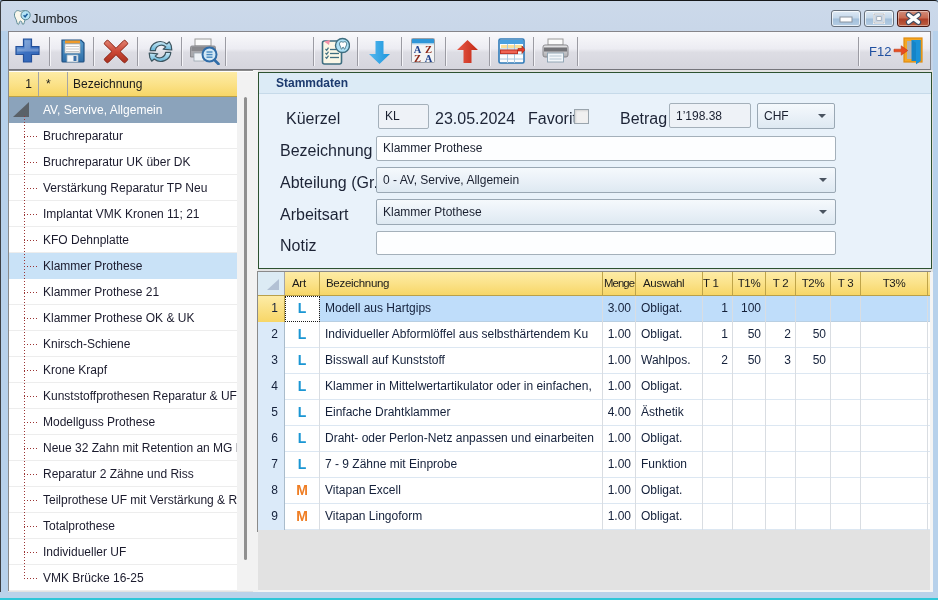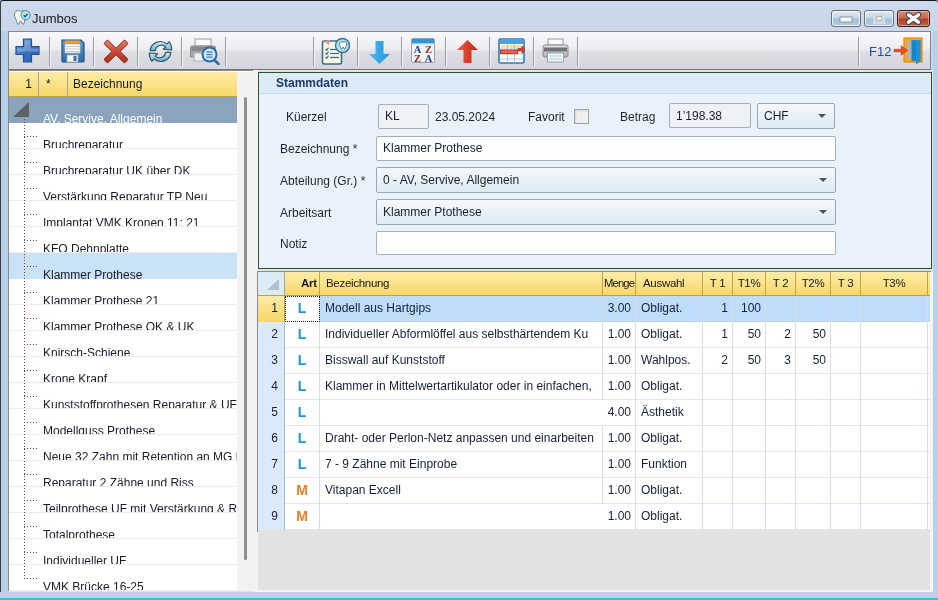--- a/index.html
+++ b/index.html
@@ -12,30 +12,30 @@
   #btnmax{left:864px;width:30px;background:linear-gradient(to bottom,#dfeaf5 0%,#c3d7ea 48%,#a2bfda 52%,#b5cde4 100%);border:1px solid #67717d;box-shadow:inset 0 0 0 1px rgba(255,255,255,.7);}
   #btncls{left:897px;width:33px;background:linear-gradient(to bottom,#d08d7c 0%,#c96a51 45%,#ad4029 55%,#bc5f41 100%);border:1px solid #471510;box-shadow:inset 0 0 0 1px rgba(255,255,255,.4);}
   #toolbar{left:8px;top:31px;width:923px;height:39px;background:linear-gradient(to bottom,#f9f9fc 0%,#ececf2 45%,#dddde4 55%,#d5d5dd 100%);border:1px solid #85858b;border-bottom:1px solid #75757b;box-sizing:border-box;}
   .sep{position:absolute;top:37px;width:1px;height:29px;background:#9b9ba3;box-shadow:1px 0 0 #f4f4f8;}
   #client{left:8px;top:70px;width:925px;height:522px;background:#e2e2e2;}
   #gap1{left:253px;top:70px;width:5px;height:522px;background:#f2f2f2;}
   #tree{left:8px;top:70px;width:245px;height:521px;background:#fff;border-top:1px solid #8a8a8a;border-left:1px solid #8a8a8a;box-sizing:border-box;}
   #treehead{left:9px;top:72px;width:228px;height:25px;background:linear-gradient(to bottom,#fdeca6 0%,#fbe289 50%,#f7d667 100%);border-bottom:1px solid #b9a04a;box-sizing:border-box;font-size:12px;color:#1a1a1a;}
   .thcell{position:absolute;top:0;height:24px;line-height:24px;border-right:1px solid #a5a5a5;box-sizing:border-box;}
   .trow{position:absolute;left:9px;width:228px;height:26px;line-height:26px;font-size:12px;color:#1b1b2d;white-space:nowrap;overflow:hidden;}
-  .trow .lbl{position:absolute;left:34px;top:0;margin-top:9px;}
+  .trow .lbl{position:absolute;left:34px;top:0;}
   .tsep{position:absolute;left:9px;width:228px;height:1px;background:#ededed;}
   .hdot{position:absolute;left:24px;width:13px;height:1px;background-image:repeating-linear-gradient(to right,#9b3434 0 1px,transparent 1px 3px);}
   #vdot{left:24px;top:116px;width:1px;height:463px;background-image:repeating-linear-gradient(to bottom,#9b3434 0 1px,transparent 1px 3px);}
   #scrolltrack{left:237px;top:72px;width:16px;height:519px;background:#f2f2f2;}
   #scrollthumb{left:244px;top:97px;width:3px;height:463px;background:#909090;border-radius:2px;}
   #stamm{left:258px;top:72px;width:674px;height:197px;background:#e9f2fa;border:1px solid #2d5230;box-sizing:border-box;}
   #stammhead{left:259px;top:73px;width:672px;height:21px;background:#dcebf6;border-bottom:1px solid #c6dae9;box-sizing:border-box;}
   #stammtitle{left:17px;top:3px;font-size:12px;font-weight:bold;color:#1c3a6e;position:absolute;}
-  .flabel{position:absolute;font-size:12px;color:#1c2335;white-space:nowrap;}
+  .flabel{position:absolute;font-size:16px;color:#1c2335;white-space:nowrap;}
   .tfield{position:absolute;background:#fdfeff;border:1px solid #a4b0ba;border-radius:2px;box-sizing:border-box;font-size:12px;color:#1a2030;padding-left:6px;}
   .gfield{position:absolute;background:#eef2f7;border:1px solid #a4b0ba;border-radius:2px;box-sizing:border-box;font-size:12px;color:#1a2030;padding-left:6px;}
   .drop{position:absolute;background:linear-gradient(to bottom,#f5f9fc 0%,#eaf1f8 50%,#dee9f2 100%);border:1px solid #9aa8b4;border-radius:2px;box-sizing:border-box;font-size:12px;color:#1a2030;padding-left:6px;white-space:nowrap;}
   .darrow{position:absolute;right:8px;top:50%;margin-top:-2px;width:0;height:0;border-left:4px solid transparent;border-right:4px solid transparent;border-top:4px solid #4a5460;}
   #gridtop{left:258px;top:271px;width:673px;height:1px;background:#8a8a8a;}
   #gridleft{left:257px;top:271px;width:1px;height:261px;background:#8a8a8a;}
   #gridright{left:930px;top:272px;width:3px;height:320px;background:#f4f4f4;}
   #gridbot{left:258px;top:590px;width:675px;height:2px;background:#f4f4f4;}
   #ghead{left:258px;top:272px;width:672px;height:24px;background:linear-gradient(to bottom,#fdeca6 0%,#fbe289 50%,#f7d667 100%);border-bottom:1px solid #b9a04a;box-sizing:border-box;}
   .ghc{position:absolute;top:0;height:23px;line-height:23px;font-size:11.5px;letter-spacing:-0.3px;color:#1a1a1a;border-right:1px solid #bfa449;box-sizing:border-box;white-space:nowrap;overflow:hidden;}
@@ -371,25 +371,25 @@
 <div class="tfield" style="left:376px;top:231px;width:460px;height:24px;"></div>
   </div>
 <div id="gridtop" class="abs"></div>
 <div id="gridleft" class="abs"></div>
 <div id="ghead" class="abs">
     <div class="ghc" style="left:0;width:27px;background:#dcebf4;border-right:1px solid #a5a5a5;">
       <svg style="position:absolute;left:9px;top:7px;" width="14" height="12">
         <polygon points="12,0 12,11 0,11" fill="#b2c1d4"></polygon>
       </svg>
     </div>
-<div class="ghc" style="left:27px;width:35px;padding-left:16px;font-weight:bold;">Art</div>
+<div class="ghc" style="left:27px;width:35px;padding-left:7px;">Art</div>
 <div class="ghc" style="left:62px;width:283px;padding-left:6px;">Bezeichnung</div>
 <div class="ghc" style="left:345px;width:33px;padding-left:1px;letter-spacing:-0.9px;font-size:11.3px;">Menge</div>
 <div class="ghc" style="left:378px;width:67px;padding-left:7px;">Auswahl</div>
-<div class="ghc" style="left:445px;width:30px;text-align:center;">T 1</div>
+<div class="ghc" style="left:445px;width:30px;">T 1</div>
 <div class="ghc" style="left:475px;width:33px;text-align:center;">T1%</div>
 <div class="ghc" style="left:508px;width:30px;text-align:center;">T 2</div>
 <div class="ghc" style="left:538px;width:35px;text-align:center;">T2%</div>
 <div class="ghc" style="left:573px;width:30px;text-align:center;">T 3</div>
 <div class="ghc" style="left:603px;width:67px;text-align:center;">T3%</div>
   </div>
 <div id="grows" class="abs">
     <div class="grow" style="top:296px;background:#bfddfa;border-bottom:1px solid #b9cfe2;">
       <div class="gc num" style="left:0;width:27px;background:linear-gradient(to bottom,#fdeca6,#f7d667);border-right:1px solid #b9a04a;">1</div>
       <div class="gc art L" style="left:27px;width:35px;background:#ffffff;outline:1px dotted #1a1a1a;outline-offset:-1px;">L</div>
@@ -438,20 +438,21 @@
       <div class="gc rt" style="left:445px;width:30px;"></div>
       <div class="gc rt" style="left:475px;width:33px;"></div>
       <div class="gc rt" style="left:508px;width:30px;"></div>
       <div class="gc rt" style="left:538px;width:35px;"></div>
       <div class="gc rt" style="left:573px;width:30px;"></div>
       <div class="gc rt" style="left:603px;width:67px;"></div>
     </div>
 <div class="grow" style="top:400px;border-bottom:1px solid #dce7f2;">
       <div class="gc num" style="left:0;width:27px;">5</div>
       <div class="gc art L" style="left:27px;width:35px;">L</div>
+      <div class="gc lt" style="left:62px;width:283px;">Einfache Drahtklammer</div>
       <div class="gc rt" style="left:345px;width:33px;">4.00</div>
       <div class="gc lt" style="left:378px;width:67px;">Ästhetik</div>
       <div class="gc rt" style="left:445px;width:30px;"></div>
       <div class="gc rt" style="left:475px;width:33px;"></div>
       <div class="gc rt" style="left:508px;width:30px;"></div>
       <div class="gc rt" style="left:538px;width:35px;"></div>
       <div class="gc rt" style="left:573px;width:30px;"></div>
       <div class="gc rt" style="left:603px;width:67px;"></div>
     </div>
 <div class="grow" style="top:426px;border-bottom:1px solid #dce7f2;">
@@ -489,20 +490,21 @@
       <div class="gc rt" style="left:445px;width:30px;"></div>
       <div class="gc rt" style="left:475px;width:33px;"></div>
       <div class="gc rt" style="left:508px;width:30px;"></div>
       <div class="gc rt" style="left:538px;width:35px;"></div>
       <div class="gc rt" style="left:573px;width:30px;"></div>
       <div class="gc rt" style="left:603px;width:67px;"></div>
     </div>
 <div class="grow" style="top:504px;border-bottom:1px solid #dce7f2;">
       <div class="gc num" style="left:0;width:27px;">9</div>
       <div class="gc art M" style="left:27px;width:35px;">M</div>
+      <div class="gc lt" style="left:62px;width:283px;">Vitapan Lingoform</div>
       <div class="gc rt" style="left:345px;width:33px;">1.00</div>
       <div class="gc lt" style="left:378px;width:67px;">Obligat.</div>
       <div class="gc rt" style="left:445px;width:30px;"></div>
       <div class="gc rt" style="left:475px;width:33px;"></div>
       <div class="gc rt" style="left:508px;width:30px;"></div>
       <div class="gc rt" style="left:538px;width:35px;"></div>
       <div class="gc rt" style="left:573px;width:30px;"></div>
       <div class="gc rt" style="left:603px;width:67px;"></div>
     </div>
   </div>

